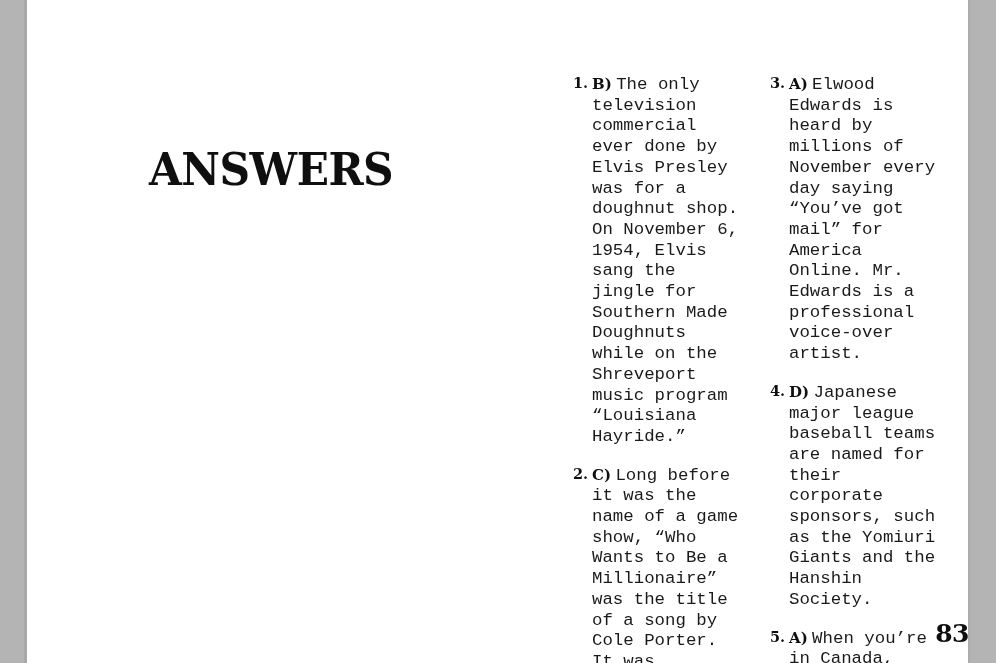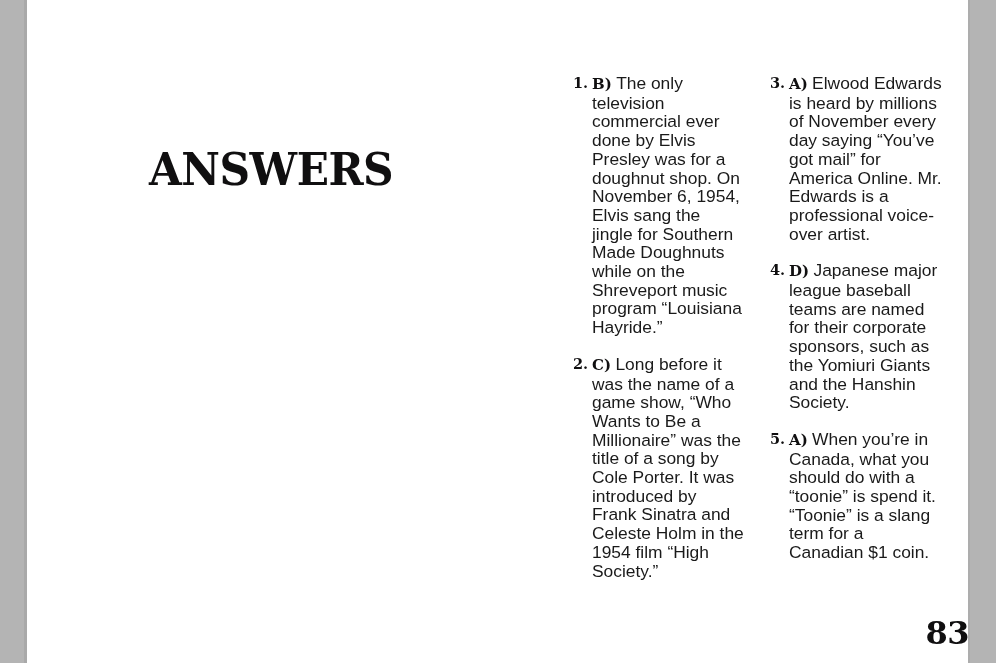--- a/index.html
+++ b/index.html
@@ -89,31 +89,31 @@
     line-height: 18.7px;
     color: #100f10;
   }
   .answer-choice {
     font-family: "DejaVu Serif", "Liberation Serif", serif;
     font-weight: bold;
     font-size: 15px;
     color: #100f10;
   }
   .answer-text {
-    font-family: Liberation Sans, sans-serif;
+    font-family: Liberation Mono, monospace;
   }
 
   
   #page-number {
     position: absolute;
     right: 27px;
     bottom: 17px;
     font-family: "DejaVu Serif", "Liberation Serif", serif;
     font-weight: bold;
-    font-size: 32px;
+    font-size: 25px;
     line-height: 25px;
     color: #100f10;
     letter-spacing: -0.5px;
     text-align: right;
   }
 </style>
 </head>
 <body>
 
 <div id="page-sheet"></div>

